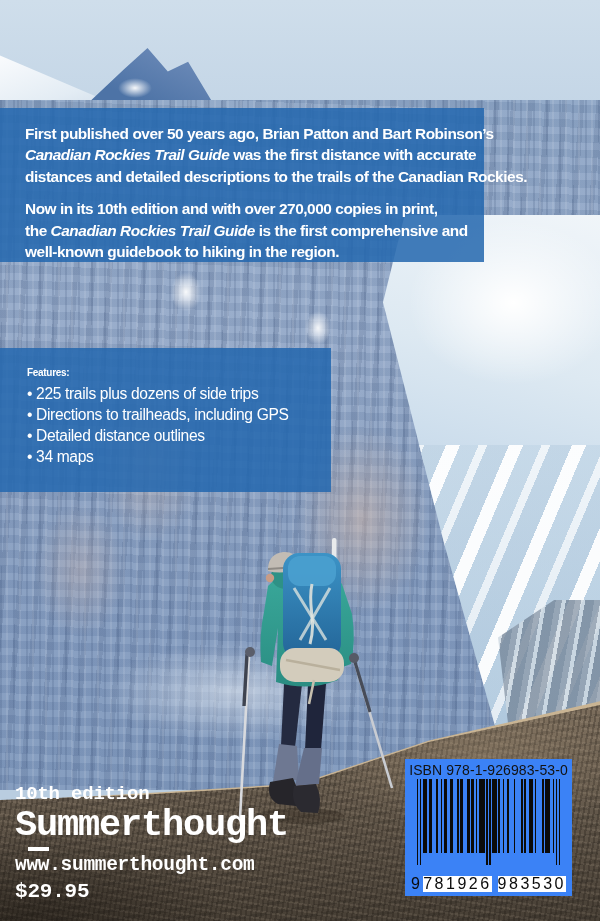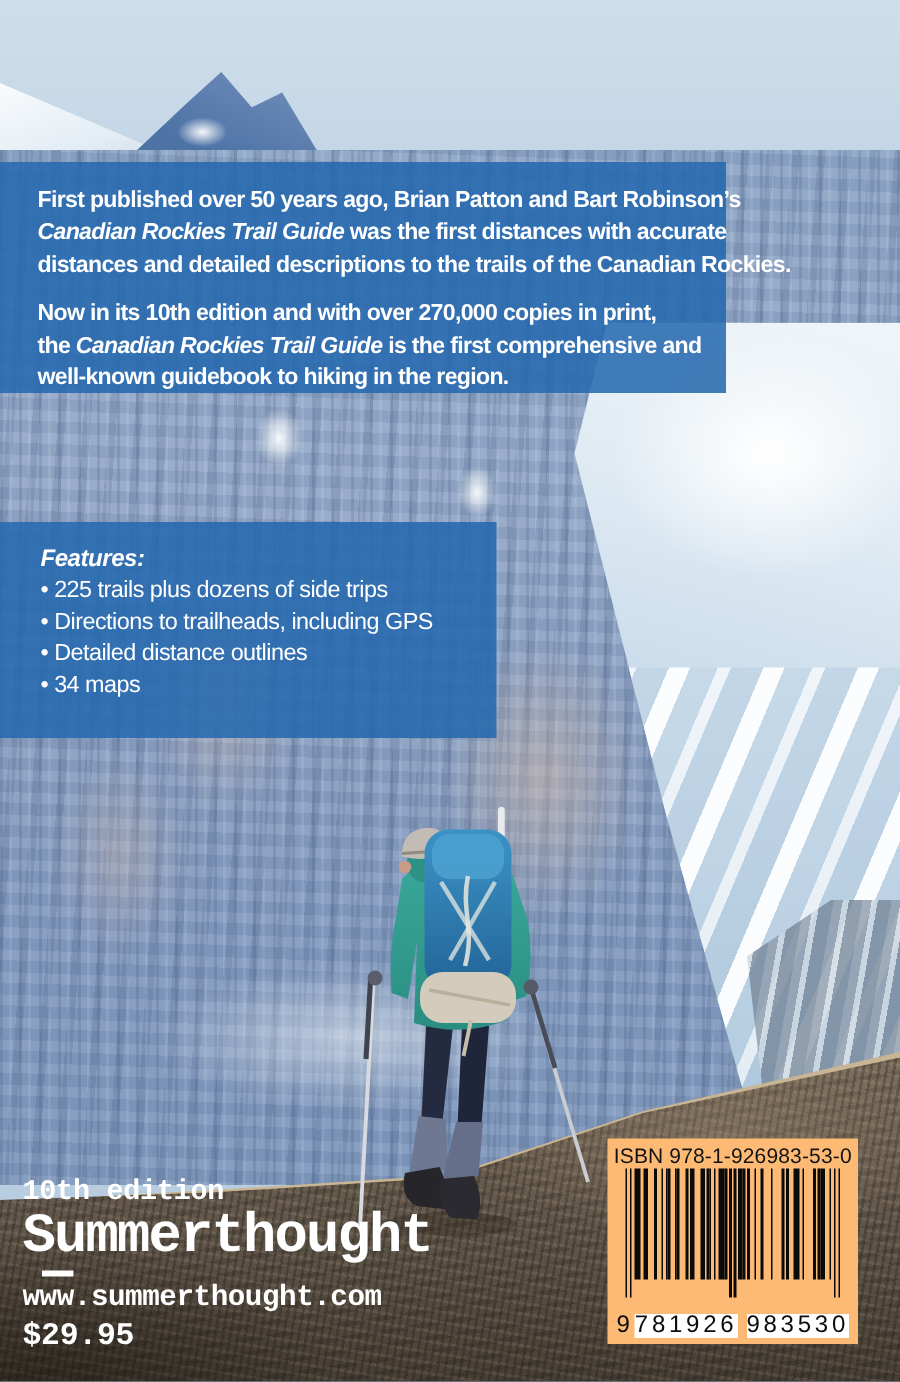--- a/index.html
+++ b/index.html
@@ -59,33 +59,33 @@
        linear-gradient(180deg,#80715f 0%,#6d6152 32%,#5a5044 68%,#473f35 100%);}
   .hiker{left:228px;top:520px;width:180px;height:310px;}
 
   
   .panel{position:absolute;background:rgba(36,104,175,.86);color:#fff;}
   .blurb-box{left:0;top:108px;width:484px;height:154px;padding:15px 14px 0 25px;}
   .bline{white-space:nowrap;font-weight:bold;font-size:15.4px;line-height:21.4px;letter-spacing:-.45px;}
   .para + .para{margin-top:11px;}
   .it{font-style:italic;}
   .features-box{left:0;top:348px;width:331px;height:144px;padding:14px 0 0 27px;}
-  .feat-heading{font-weight:bold;font-size:16px;line-height:21px;letter-spacing:-.3px;font-style:italic;}
+  .feat-heading{font-weight:bold;font-size:10px;line-height:21px;letter-spacing:-.3px;}
   .feat-item{font-weight:normal;font-size:15.6px;line-height:21px;letter-spacing:-.35px;white-space:nowrap;}
 
   
   .pub{position:absolute;color:#fff;left:15px;font-family:Liberation Mono, monospace;}
   .edition{top:783px;font-size:19px;font-weight:bold;letter-spacing:-.2px;}
   .logo{top:804px;font-size:37px;font-weight:bold;letter-spacing:-1.2px;}
   .s-underline{position:absolute;left:28px;top:847px;width:21px;height:4px;background:#fff;}
   .website{top:854px;font-size:19.5px;font-weight:bold;letter-spacing:-.3px;}
   .price{top:880px;font-size:21px;font-weight:bold;letter-spacing:-.2px;}
 
   
-  .barcode-box{position:absolute;left:405px;top:759px;width:167px;height:137px;background:#fdba74;}
+  .barcode-box{position:absolute;left:405px;top:759px;width:167px;height:137px;background:#3b82f6;}
   .isbn{margin-top:3px;text-align:center;color:#121212;font-size:14px;letter-spacing:.1px;}
   .bars{position:relative;margin:1px auto 0;width:144px;height:88px;display:flex;align-items:flex-start;}
   .bars div{flex:1 1 auto;height:74px;}
   .bars .b1{background:#0b0b0b;}
   .bars .guard{height:86px;}
   .bar-digits{position:absolute;left:6px;right:3px;bottom:4px;display:flex;align-items:flex-end;
       color:#0b0b0b;font-size:16px;line-height:16px;}
   .bar-digits .d-first{width:15px;background:transparent;}
   .bar-digits .d-group{flex:1;background:#fff;text-align:right;letter-spacing:2.5px;margin:0 3px;}
 </style>
@@ -151,21 +151,21 @@
     <path d="M58,140 L112,150" stroke="#b9b09c" stroke-width="2.4" fill="none"></path>
     <path d="M86,160 L81,184" stroke="#c6bfae" stroke-width="2.6" fill="none"></path>
 
     <circle cx="22" cy="132" r="5" fill="#5a5e6a"></circle>
     <circle cx="126" cy="138" r="5" fill="#565a66"></circle>
   </svg>
 
   <div class="panel blurb-box">
     <div class="para">
         <div class="bline"><span>First published over 50 years ago, Brian Patton and Bart Robinson’s</span></div>
-        <div class="bline"><span class="it">Canadian Rockies Trail Guide</span><span> was the first distances with accurate</span></div>
+        <div class="bline"><span class="it">Canadian Rockies Trail Guide</span><span> was the first distance with accurate</span></div>
         <div class="bline"><span>distances and detailed descriptions to the trails of the Canadian Rockies.</span></div>
       </div>
     <div class="para">
         <div class="bline"><span>Now in its 10th edition and with over 270,000 copies in print,</span></div>
         <div class="bline"><span>the </span><span class="it">Canadian Rockies Trail Guide</span><span> is the first comprehensive and</span></div>
         <div class="bline"><span>well-known guidebook to hiking in the region.</span></div>
       </div>
   </div>
 
   <div class="panel features-box">

